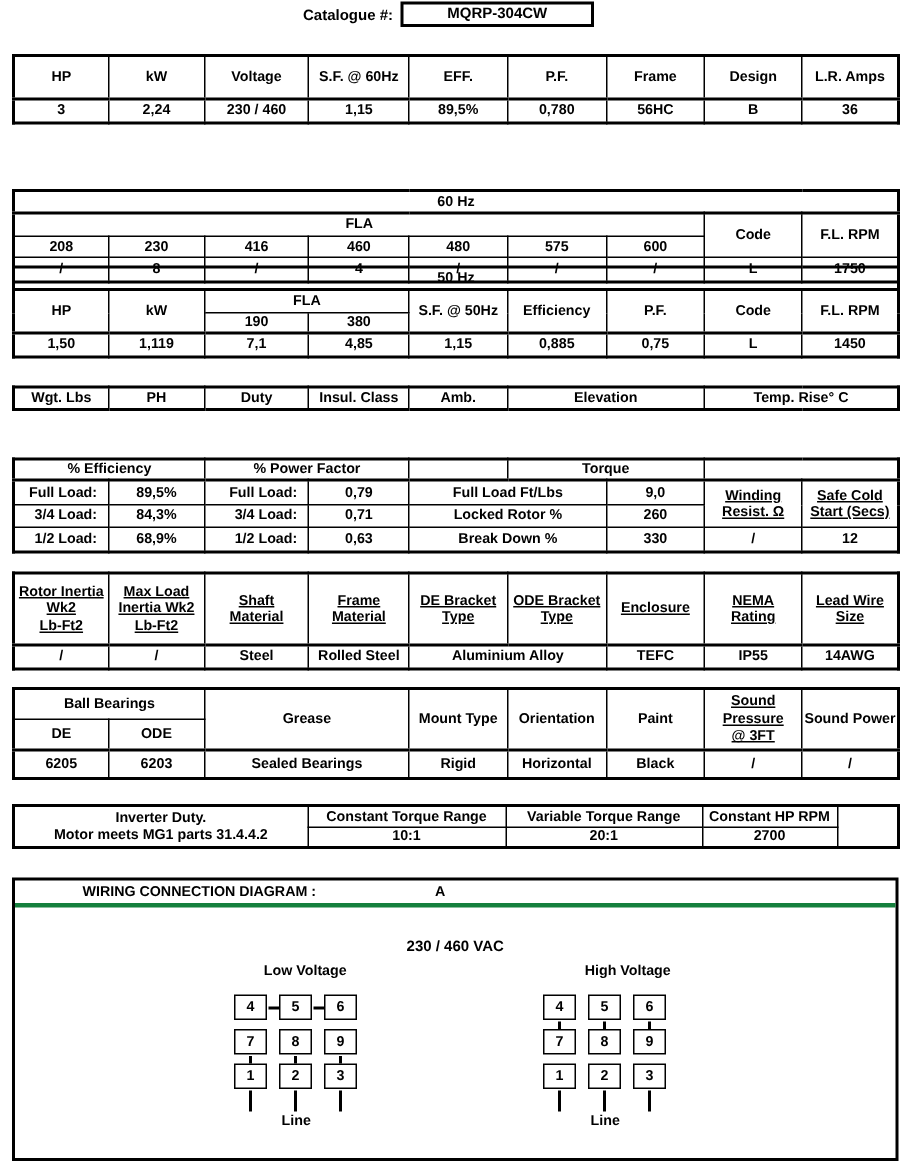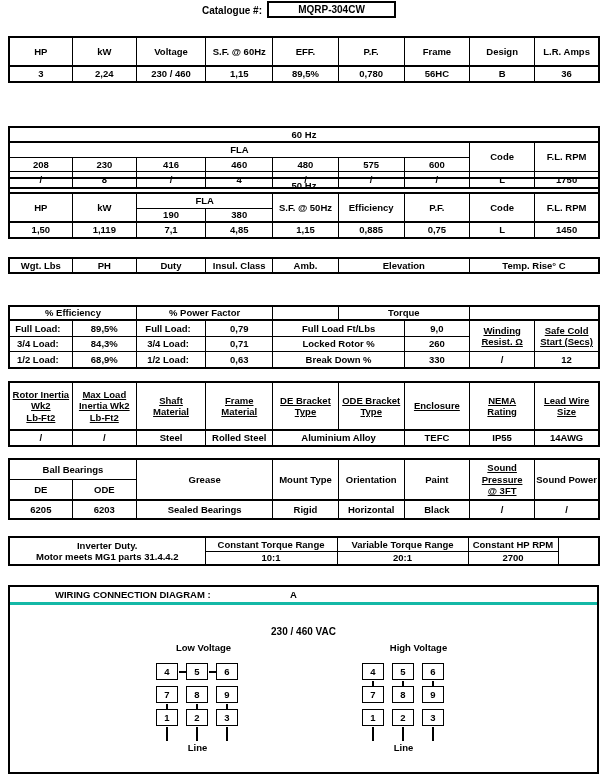--- a/index.html
+++ b/index.html
@@ -21,36 +21,36 @@
     border:2.5px solid #000;
   }
   td {
     border:1.5px solid #000; text-align:center; vertical-align:middle;
     font-size:9.5px; font-weight:bold; padding:0 1px; line-height:1.2;
     overflow:hidden;
   }
   .thick-bot { border-bottom-width:2.5px; }
   .thick-top { border-top-width:2.5px; }
   .ml { white-space:pre-line;text-decoration:underline; }
-  .lbl { padding-right:7px; }
+  .lbl { text-align:right; padding-right:7px; }
   #tbl-ratings      { top:36px; }
   #tbl-hz60         { top:98px;margin-top:28px; }
   #tbl-hz50         { top:177px; }
   #tbl-general      { top:257px; }
   #tbl-performance  { top:305px; }
   #tbl-construction { top:381px; }
   #tbl-bearings     { top:458px; }
   #tbl-inverter     { top:536px; }
   
   .wiring-box {
     position:absolute; left:8px; top:585px; width:587px; height:185px;
     border:2.5px solid #000;
   }
   .wiring-header {
-    position:relative; height:15px; border-bottom:3px solid #14b8a6;
+    position:relative; height:15px; border-bottom:3px solid #15803d;
     font-size:9.5px; line-height:15px;
   }
   .wiring-header .wtitle { position:absolute; left:45px; }
   .wiring-header .wid    { position:absolute; left:280px; }
   .wiring-subtitle { position:absolute; top:23px; left:0; width:100%; text-align:center; font-size:10px; }
   .wiring-voltage  { position:absolute; top:39px; left:0; width:100%; text-align:center; font-size:10px; }
   .vgroup-label    { position:absolute; top:55px; width:83px; text-align:center; font-size:9.5px; }
   .term-group { position:absolute; top:76px; width:83px; height:95px; }
   .term-group.lv { left:146px; }
   .term-group.hv { left:352px; }

